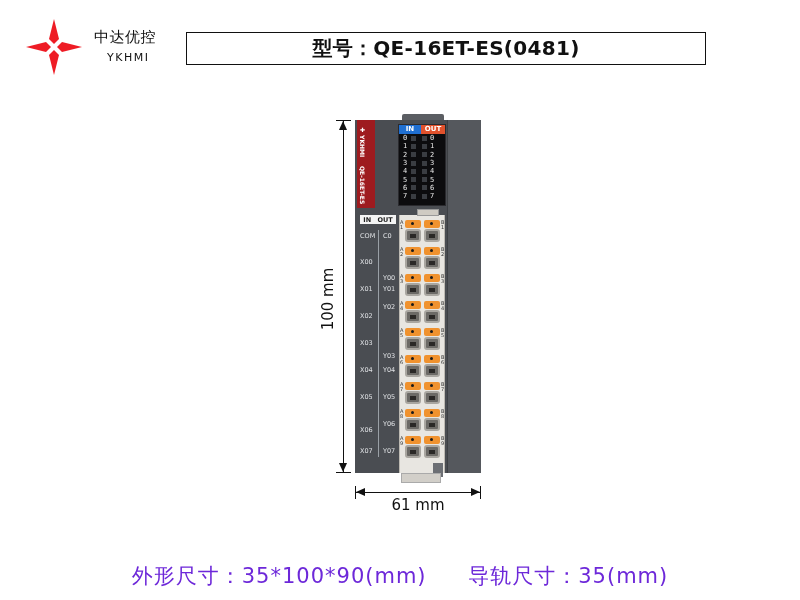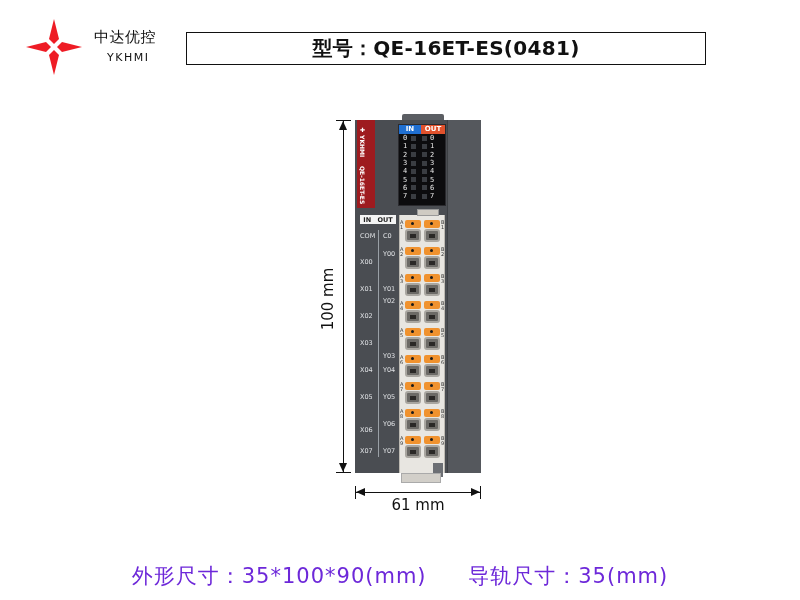--- a/index.html
+++ b/index.html
@@ -158,25 +158,25 @@
 
   <div class="io-label">
     <span>IN</span>
     <span>OUT</span>
   </div>
   <div class="sep-line"></div>
 
   <span class="pin-label" style="left:5px;top:112px">COM</span>
   <span class="pin-label" style="left:28px;top:112px">C0</span>
   <span class="pin-label" style="left:5px;top:138px">X00</span>
-  <span class="pin-label" style="left:28px;top:130px">Y00</span>
+  <span class="pin-label" style="left:28px;top:154px">Y00</span>
   <span class="pin-label" style="left:5px;top:165px">X01</span>
   <span class="pin-label" style="left:28px;top:165px">Y01</span>
   <span class="pin-label" style="left:5px;top:192px">X02</span>
-  <span class="pin-label" style="left:28px;top:177px">Y02</span>
+  <span class="pin-label" style="left:28px;top:183px">Y02</span>
   <span class="pin-label" style="left:5px;top:219px">X03</span>
   <span class="pin-label" style="left:28px;top:232px">Y03</span>
   <span class="pin-label" style="left:5px;top:246px">X04</span>
   <span class="pin-label" style="left:28px;top:246px">Y04</span>
   <span class="pin-label" style="left:5px;top:273px">X05</span>
   <span class="pin-label" style="left:28px;top:273px">Y05</span>
   <span class="pin-label" style="left:5px;top:306px">X06</span>
   <span class="pin-label" style="left:28px;top:300px">Y06</span>
   <span class="pin-label" style="left:5px;top:327px">X07</span>
   <span class="pin-label" style="left:28px;top:327px">Y07</span>

